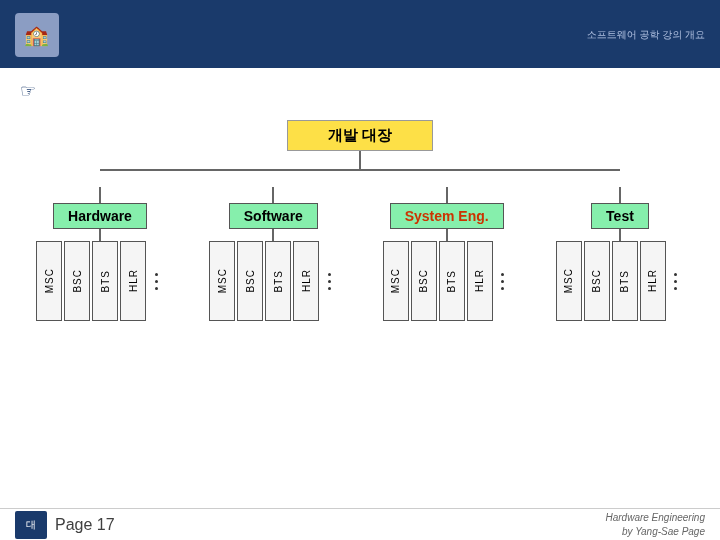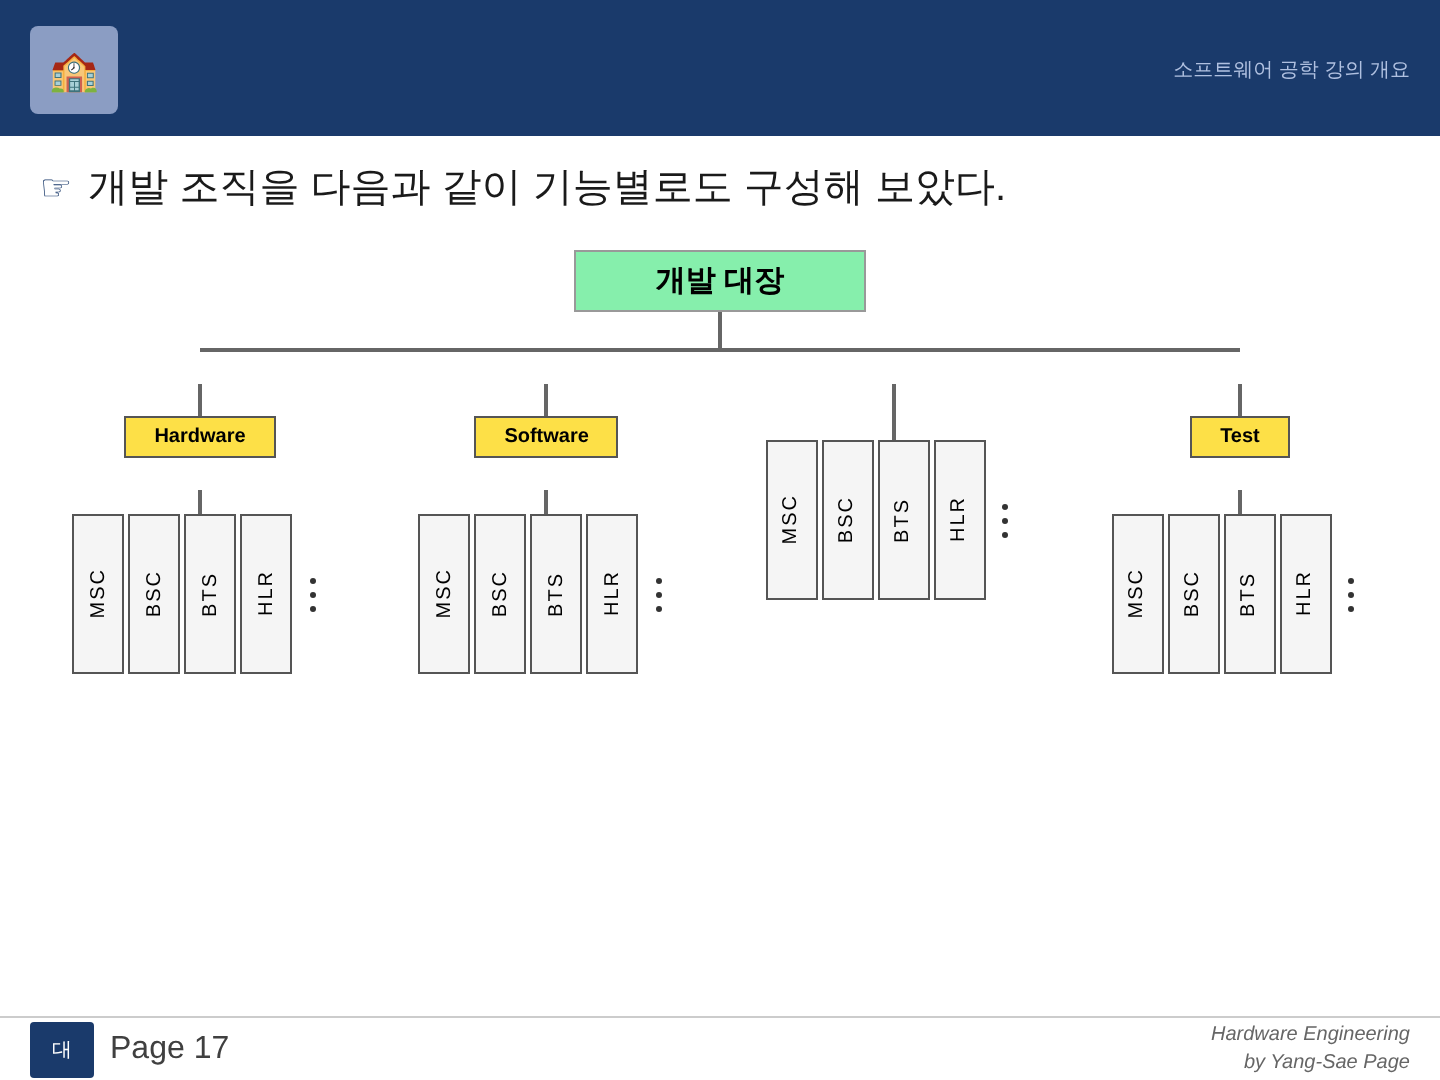--- a/index.html
+++ b/index.html
@@ -76,21 +76,21 @@
 
     
     .org-chart {
       display: flex;
       flex-direction: column;
       align-items: center;
     }
 
     
     .top-box {
-      background: #86efac;
+      background: #fde047;
       border: 1px solid #999;
       padding: 5px 40px;
       font-size: 15px;
       font-weight: bold;
       margin-bottom: 0;
       position: relative;
     }
 
     
     .connector-top {
@@ -116,25 +116,25 @@
     }
 
     .col-line-down {
       width: 2px;
       height: 16px;
       background: #666;
     }
 
     .col-header-box {
       border: 1px solid #555;
-      background: #fde047;
+      background: #86efac;
       padding: 4px 14px;
-      font-size: 10px;
+      font-size: 14px;
       font-weight: bold;
-      margin-bottom: 16px;
+      margin-bottom: 0;
     }
     .col-header-box.system-eng {
       color: #cc3300;
     }
 
     .sub-line-down {
       width: 2px;
       height: 12px;
       background: #666;
     }
@@ -252,21 +252,20 @@
     <div>
     </div>
   </div>
   <div class="header-right">소프트웨어 공학 강의 개요</div>
 </div>
 
 <div class="main">
 
   <div class="subtitle-bar">
     <span class="bullet-icon">☞</span>
-    <span class="subtitle-text">개발 조직을 다음과 같이 기능별로도 구성해 보았다.</span>
   </div>
 
   <div class="org-chart">
 
     <div class="top-box">개발 대장</div>
 
     <div class="connector-top"></div>
 
     <div class="h-connector-wrap">
       <div class="h-line"></div>
@@ -335,20 +334,21 @@
           <div class="dots-box">
             <div class="dot"></div>
             <div class="dot"></div>
             <div class="dot"></div>
           </div>
         </div>
       </div>
 
       <div class="col-group">
         <div class="col-line-down"></div>
+        <div class="col-header-box system-eng">System Eng.</div>
         <div class="sub-line-down"></div>
         <div class="sub-items">
           <div class="sub-item">
             <div class="sub-item-box">
               <span class="sub-item-label">MSC</span>
             </div>
           </div>
           <div class="sub-item">
             <div class="sub-item-box">
               <span class="sub-item-label">BSC</span>

